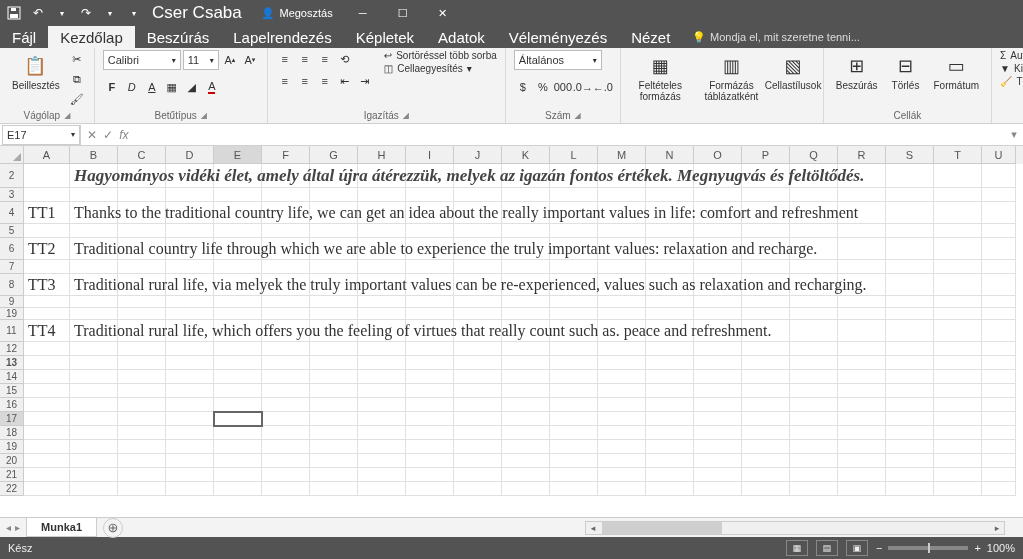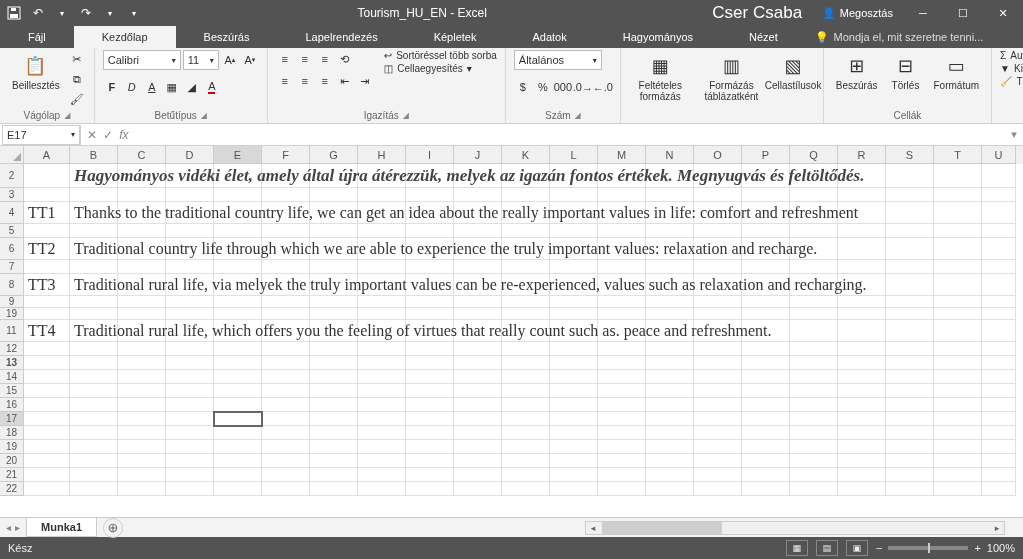--- a/index.html
+++ b/index.html
@@ -10,21 +10,21 @@
 .titlebar .qat { display:flex; align-items:center; padding-left:6px; gap:8px; }
 .titlebar .qat .q { width:16px; height:16px; display:flex; align-items:center; justify-content:center; font-size:12px; color:#fff; }
 .titlebar .title { flex:1; text-align:center; font-size:12px; }
 .titlebar .user { padding:0 10px; font-size:17px; }
 .titlebar .share { padding:0 10px; font-size:11px; display:flex; align-items:center; gap:4px;}
 .titlebar .winbtns { display:flex; }
 .titlebar .winbtns div { width:40px; height:26px; display:flex; align-items:center; justify-content:center; font-size:11px; }
 
 
 .tabs { height:22px; background:#535353; display:flex; align-items:stretch; color:#fff; }
-.tab { padding:0 28px; display:flex; align-items:center; font-size:11px; cursor:pointer; }
+.tab { padding:0 12px; display:flex; align-items:center; font-size:15px; cursor:pointer; }
 .tab.active { background:#f3f3f3; color:#333; }
 .tell { padding:0 10px; display:flex; align-items:center; gap:4px; font-size:11px; color:#ddd;}
 
 
 .ribbon { height:76px; background:#f3f3f3; border-bottom:1px solid #d0d0d0; display:flex; }
 .group { border-right:1px solid #d9d9d9; padding:2px 8px 0 8px; display:flex; flex-direction:column; justify-content:space-between; }
 .group .body { display:flex; align-items:flex-start; gap:4px; flex:1; }
 .group .label { font-size:10px; color:#666; text-align:center; padding-bottom:2px; display:flex; justify-content:center; align-items:center; gap:4px;}
 .group .label .dlg { font-size:8px; color:#888;}
 .rbtn { display:flex; flex-direction:column; align-items:center; justify-content:center; padding:2px 4px; min-width:40px; cursor:pointer;}
@@ -95,41 +95,40 @@
           <rect x="3" y="8" width="8" height="4" fill="#fff"></rect>
           <rect x="4" y="2" width="5" height="3" fill="#fff"></rect>
         </svg>
       </div>
     <div class="q">↶</div>
     <div class="q" style="font-size:8px;">▾</div>
     <div class="q">↷</div>
     <div class="q" style="font-size:8px;">▾</div>
     <div class="q" style="font-size:8px;">▾</div>
   </div>
-  <div class="title">Tourism_HU_EN - Excel</div>
   <div class="user">Cser Csaba</div>
   <div class="share">
     <span>👤</span>
     <span>Megosztás</span>
   </div>
   <div class="winbtns">
     <div>─</div>
     <div>☐</div>
     <div>✕</div>
   </div>
 </div>
 
 <div class="tabs">
   <div class="tab">Fájl</div>
   <div class="tab active">Kezdőlap</div>
   <div class="tab">Beszúrás</div>
   <div class="tab">Lapelrendezés</div>
   <div class="tab">Képletek</div>
   <div class="tab">Adatok</div>
-  <div class="tab">Hagyományos</div>
+  <div class="tab">Véleményezés</div>
   <div class="tab">Nézet</div>
   <div class="tell">
     <span>💡</span>
     <span>Mondja el, mit szeretne tenni...</span>
   </div>
 </div>
 
 <div class="ribbon">
 
   <div class="group">

